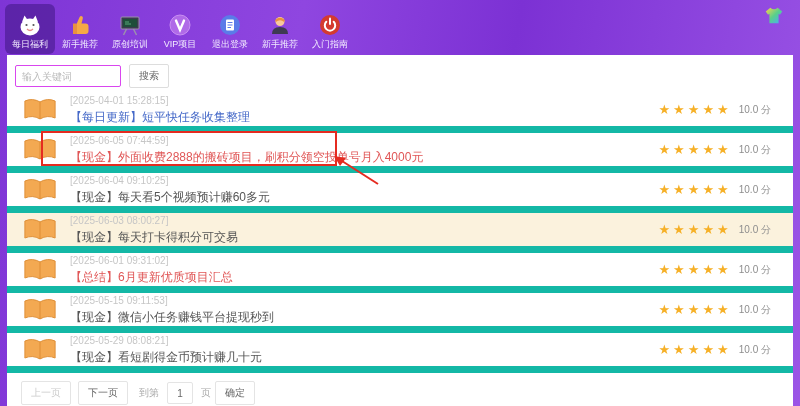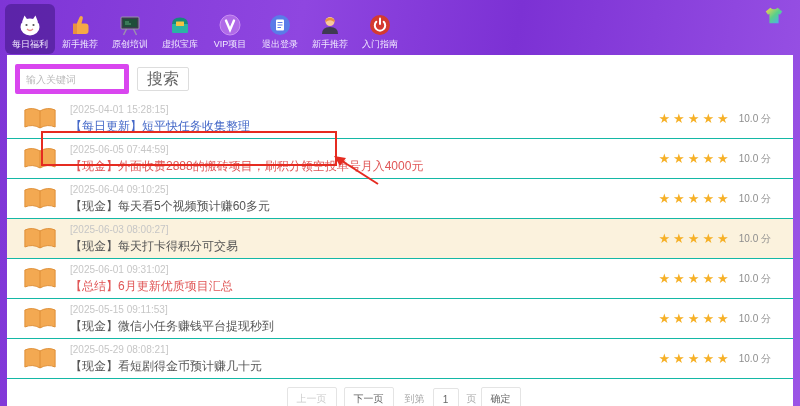--- a/index.html
+++ b/index.html
@@ -13,42 +13,42 @@
   .nav{position:absolute;top:4px;left:5px;display:flex;}
   .nav-item{width:50px;height:47px;display:flex;flex-direction:column;align-items:center;
     justify-content:center;gap:2px;padding:3px 0 0;border-radius:6px;cursor:pointer;}
   .nav-item.active{background:rgba(64,22,132,0.55);}
   .nav-ico{width:24px;height:24px;display:block;}
   .nav-label{font-size:9px;color:#f3ecff;white-space:nowrap;line-height:10px;}
   .corner{position:absolute;top:5px;right:15px;width:22px;height:22px;}
   
   .content{position:absolute;left:7px;right:7px;top:55px;bottom:0;background:#ffffff;}
   .searchbar{padding:9px 0 5px 8px;display:flex;align-items:center;}
-  .searchbar input{width:92px;height:20px;border:5px solid #d946ef;border-radius:2px;
+  .searchbar input{width:92px;height:20px;border:1px solid #d946ef;border-radius:2px;
     font-size:10px;padding:0 6px;color:#666;outline:none;}
   .searchbar input::placeholder{color:#bbb;}
-  .searchbar button{margin-left:8px;height:24px;padding:0 9px;font-size:16px;color:#666;
+  .searchbar button{margin-left:8px;height:24px;padding:0 9px;font-size:10px;color:#666;
     background:#fff;border:1px solid #ddd;border-radius:2px;cursor:pointer;}
   
   .row{display:flex;align-items:center;height:40px;padding:0 22px 0 16px;
-    border-bottom:1px solid #14b8a6;box-sizing:border-box;}
+    border-bottom:7px solid #14b8a6;box-sizing:border-box;}
   .row.hl{background:#fbf2dd;}
   .book{width:34px;height:25px;margin-right:13px;flex:0 0 auto;}
   .txt{flex:1;min-width:0;}
   .date{font-size:10px;color:#c6c6c6;line-height:13px;}
   .title{font-size:12px;line-height:15px;color:#555;text-decoration:none;cursor:pointer;
     display:inline-block;white-space:nowrap;}
   .title[data-color="blue"]{color:#4468c8;}
   .title[data-color="red"]{color:#e05656;}
   .title[data-color="dark"]{color:#555;}
   .right{display:flex;align-items:center;gap:7px;flex:0 0 auto;}
   .stars{color:#f6b026;font-size:13px;letter-spacing:3px;line-height:14px;}
   .score{font-size:10px;color:#8d8d8d;white-space:nowrap;}
   
-  .pager{margin:8px 0 8px 14px;display:flex;align-items:center;font-size:10px;color:#999;justify-content:center;}
+  .pager{margin:8px 0 8px 14px;display:flex;align-items:center;font-size:10px;color:#999;}
   .pg{display:inline-block;padding:4px 9px;border:1px solid #e4e4e4;border-radius:2px;
     margin-right:7px;color:#666;cursor:pointer;background:#fff;}
   .pg.disabled{color:#ccc;}
   .pgtext{margin:0 4px;color:#aaa;}
   .pginput{width:20px;height:18px;border:1px solid #e4e4e4;border-radius:2px;text-align:center;
     font-size:10px;color:#666;outline:none;margin:0 4px;}
   
   .annotation{position:absolute;top:0;left:0;width:800px;height:406px;pointer-events:none;}
 </style>
 </head>
@@ -87,30 +87,20 @@
           <rect x="3" y="4" width="18" height="12" rx="1" fill="#3b3b4f" stroke="#9a8fae" stroke-width="1"></rect>
           <rect x="5" y="6" width="14" height="8" fill="#1f4d3a"></rect>
           <path d="M7,9 L11,9 M7,11 L13,11" stroke="#67c08a" stroke-width="0.8"></path>
           <line x1="8.5" y1="16" x2="5.5" y2="22" stroke="#9a8fae" stroke-width="1.5"></line>
           <line x1="15.5" y1="16" x2="18.5" y2="22" stroke="#9a8fae" stroke-width="1.5"></line>
         </svg>
       </span>
       <span class="nav-label">原创培训</span>
     </div>
 
-    <div class="nav-item">
-      <span class="nav-ico">
-        <svg viewBox="0 0 24 24" width="24" height="24">
-          <rect x="4" y="11" width="16" height="9" rx="1" fill="#2bb3a3"></rect>
-          <path d="M4,11 Q4,4.5 12,4.5 Q20,4.5 20,11 Z" fill="#17897b"></path>
-          <rect x="8" y="8.5" width="8" height="4.5" rx="0.5" fill="#f5c242"></rect>
-        </svg>
-      </span>
-      <span class="nav-label">虚拟宝库</span>
-    </div>
 
     <div class="nav-item">
       <span class="nav-ico">
         <svg viewBox="0 0 24 24" width="24" height="24">
           <circle cx="12" cy="12" r="10" fill="#b06ae8"></circle>
           <circle cx="12" cy="12" r="10" fill="none" stroke="#c98ff2" stroke-width="1"></circle>
           <path d="M8,7.5 L12,17 L16,7.5" stroke="#ffffff" stroke-width="2.4" fill="none" stroke-linecap="round"></path>
         </svg>
       </span>
       <span class="nav-label">VIP项目</span>

